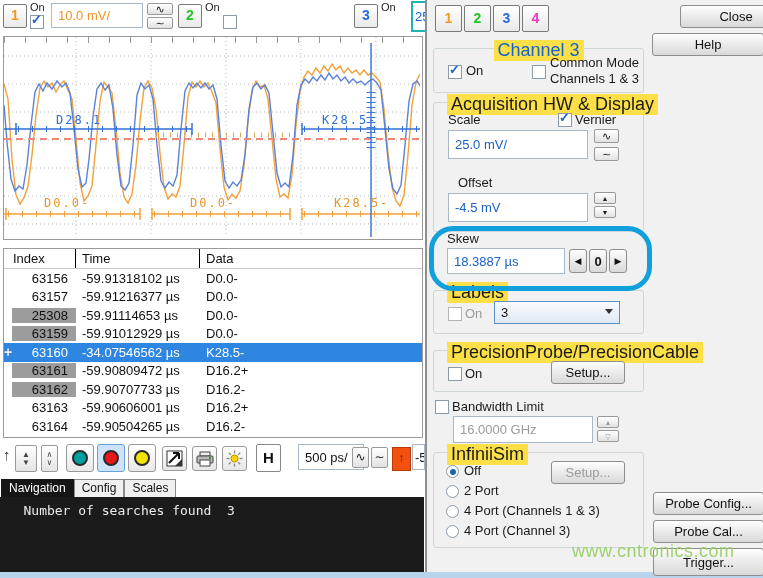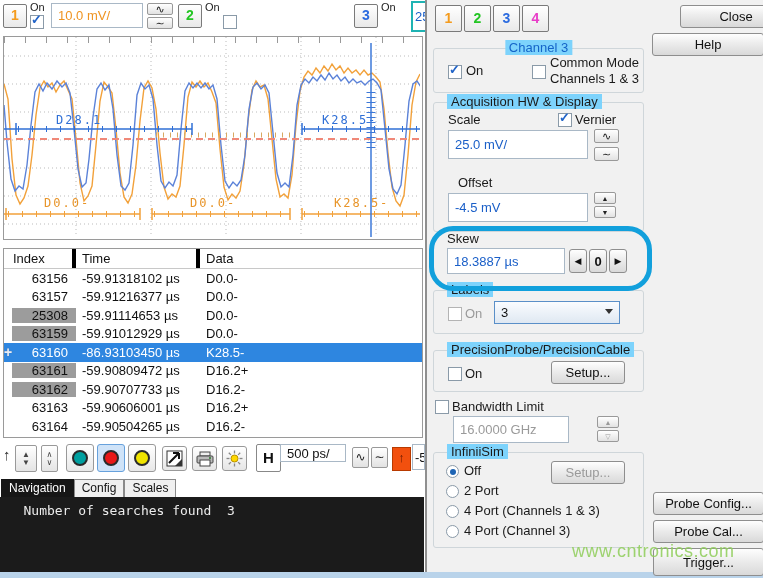--- a/index.html
+++ b/index.html
@@ -23,21 +23,21 @@
   .wbtn{border:1px solid #999;background:linear-gradient(#fff,#e2e2e2);border-radius:2px;
         font-size:11px;line-height:11px;text-align:center;color:#222;box-sizing:border-box;}
   .tealfocus{border:2px solid #1fb3b3;background:#fff;display:flex;align-items:center;overflow:hidden;}
 
   
   .scope{left:3px;top:36px;width:418px;height:202px;border:1px solid #9a9a9a;background:#fff;}
 
   
   .dtable{left:3px;top:248px;width:420px;height:190px;border:1px solid #9a9a9a;background:#fff;box-sizing:border-box;overflow:hidden;}
   .thead{display:flex;height:19px;border-bottom:1px solid #c8c8c8;align-items:center;font-size:13px;}
-  .thead .hc{height:100%;display:flex;align-items:center;border-right:4px solid #000000;box-sizing:border-box;}
+  .thead .hc{height:100%;display:flex;align-items:center;border-right:1px solid #000000;box-sizing:border-box;}
   .h-idx{width:72px;padding-left:9px;}
   .h-time{width:124px;padding-left:6px;}
   .h-data{flex:1;padding-left:6px;border-right:none!important;}
   .trow{display:flex;height:18.5px;align-items:center;position:relative;font-size:13px;}
   .c-idx{width:64px;text-align:right;padding-right:8px;box-sizing:border-box;margin-left:8px;}
   .c-idx.gray{background:#9c9c9c;}
   .c-time{width:124px;padding-left:6px;box-sizing:border-box;}
   .c-data{flex:1;padding-left:6px;}
   .trow.sel{background:#2e86e0;color:#fff;}
   .xhair{position:absolute;left:0px;top:1px;color:#e8eef8;font-size:14px;font-weight:bold;text-shadow:0 0 1px #5a6a80;}
@@ -61,21 +61,21 @@
   .tab.active{background:#161616;color:#fff;border-color:#161616;}
   .terminal{left:0;top:497px;width:424px;height:75px;background:#1b1b1b;color:#ececec;
             font-family:"DejaVu Sans Mono",monospace;font-size:13px;line-height:15px;padding-top:6px;box-sizing:border-box;}
   .tline{white-space:pre;}
   .bstrip{left:0;top:572px;width:763px;height:6px;background:#b9d3ea;}
   .vdivider{left:425px;top:0;width:2px;height:572px;background:#8f8f8f;}
 
   
   .rpanel{left:427px;top:0;width:336px;height:572px;background:#f1f1f1;}
   .grp{position:absolute;border:1px solid #cfd6da;border-radius:3px;box-sizing:border-box;}
-  .ttl{position:absolute;top:-9px;left:13px;background:#7dd3fc;padding:0 4px;font-size:13px;color:#1a1a1a;white-space:nowrap;}
+  .ttl{position:absolute;top:-9px;left:13px;background:#fde047;padding:0 4px;font-size:18px;color:#1a1a1a;white-space:nowrap;}
   .ttl.center{left:50%;transform:translateX(-50%);color:#1464c8;}
   .btn{border:1px solid #8e8e8e;border-radius:3px;background:linear-gradient(#fefefe,#ececec 45%,#d9d9d9);
        font-size:13px;color:#111;display:flex;align-items:center;justify-content:center;box-sizing:border-box;}
   .btn.dis{color:#9a9a9a;}
   .radio{width:11px;height:11px;border:1px solid #8a9aa8;border-radius:50%;background:#fff;display:inline-block;position:relative;box-sizing:content-box;}
   .radio.sel::after{content:"";position:absolute;left:2.5px;top:2.5px;width:6px;height:6px;border-radius:50%;background:#1e64b4;}
   .combo{border:1px solid #5a8fc8;background:linear-gradient(#fafcff,#dfe8f2);display:flex;align-items:center;
          padding-left:6px;box-sizing:border-box;position:relative;}
   .combo .arrow{position:absolute;right:6px;top:7px;width:0;height:0;border-left:4px solid transparent;
          border-right:4px solid transparent;border-top:5px solid #333;}
@@ -203,21 +203,21 @@
           <span class="c-time">-59.91114653 µs</span>
           <span class="c-data">D0.0-</span>
         </div>
         <div class="trow">
           <span class="c-idx gray">63159</span>
           <span class="c-time">-59.91012929 µs</span>
           <span class="c-data">D0.0-</span>
         </div>
         <div class="trow sel">
           <span class="c-idx">63160</span>
-          <span class="c-time">-86.93103450 µs</span>
+          <span class="c-time">-34.07546562 µs</span>
           <span class="c-data">K28.5-</span>
           <span class="xhair">+</span>
         </div>
         <div class="trow">
           <span class="c-idx gray">63161</span>
           <span class="c-time">-59.90809472 µs</span>
           <span class="c-data">D16.2+</span>
         </div>
         <div class="trow">
           <span class="c-idx gray">63162</span>
@@ -280,21 +280,21 @@
         <line x1="0.5" y1="8.5" x2="3.5" y2="8.5"></line>
           <line x1="13.5" y1="8.5" x2="16.5" y2="8.5"></line>
         <line x1="2.8" y1="2.8" x2="4.9" y2="4.9"></line>
           <line x1="12.1" y1="12.1" x2="14.2" y2="14.2"></line>
         <line x1="2.8" y1="14.2" x2="4.9" y2="12.1"></line>
           <line x1="12.1" y1="4.9" x2="14.2" y2="2.8"></line>
       </g>
     </svg>
   </div>
   <div class="abs hbtn" style="left:256px;top:444px;">H</div>
-  <div class="abs fld" style="left:280px;top:444px;width:66px;height:18px;">
+  <div class="abs fld" style="left:298px;top:444px;width:66px;height:26px;">
     <span>500 ps/</span>
   </div>
   <div class="abs wbtn" style="left:352px;top:447px;width:17px;height:21px;line-height:19px;font-size:12px;">∿</div>
   <div class="abs wbtn" style="left:371px;top:447px;width:17px;height:21px;line-height:19px;font-size:12px;">∼</div>
   <div class="abs tbtn" style="left:392px;top:447px;">↑</div>
   <div class="abs fld" style="left:412px;top:444px;width:13px;height:26px;overflow:hidden;padding-left:2px;">
     <span style="white-space:nowrap;">-59.90</span>
   </div>
 
   
@@ -369,21 +369,21 @@
 
     <div class="grp" style="left:6px;top:350px;width:211px;height:42px;">
       <span class="ttl">PrecisionProbe/PrecisionCable</span>
       <span class="cb" style="position:absolute;left:14px;top:16px;"></span>
       <span class="lbl13" style="position:absolute;left:31px;top:15px;">On</span>
       <div class="btn" style="position:absolute;left:117px;top:10px;width:74px;height:23px;">Setup...</div>
     </div>
 
     <span class="cb" style="position:absolute;left:8px;top:400px;"></span>
     <span class="lbl13" style="position:absolute;left:25px;top:399px;">Bandwidth Limit</span>
-    <div class="fld" style="position:absolute;left:26px;top:416px;width:116px;height:27px;">
+    <div class="fld" style="position:absolute;left:26px;top:416px;width:140px;height:27px;">
       <span class="graytx">16.0000 GHz</span>
     </div>
     <div class="udspin" style="position:absolute;left:170px;top:416px;">
       <span class="u" style="color:#999;">▲</span>
       <span class="d" style="color:#999;">▽</span>
     </div>
 
     <div class="grp" style="left:6px;top:452px;width:211px;height:96px;">
       <span class="ttl">InfiniiSim</span>
       <span class="radio sel" style="position:absolute;left:12px;top:12px;"></span>

